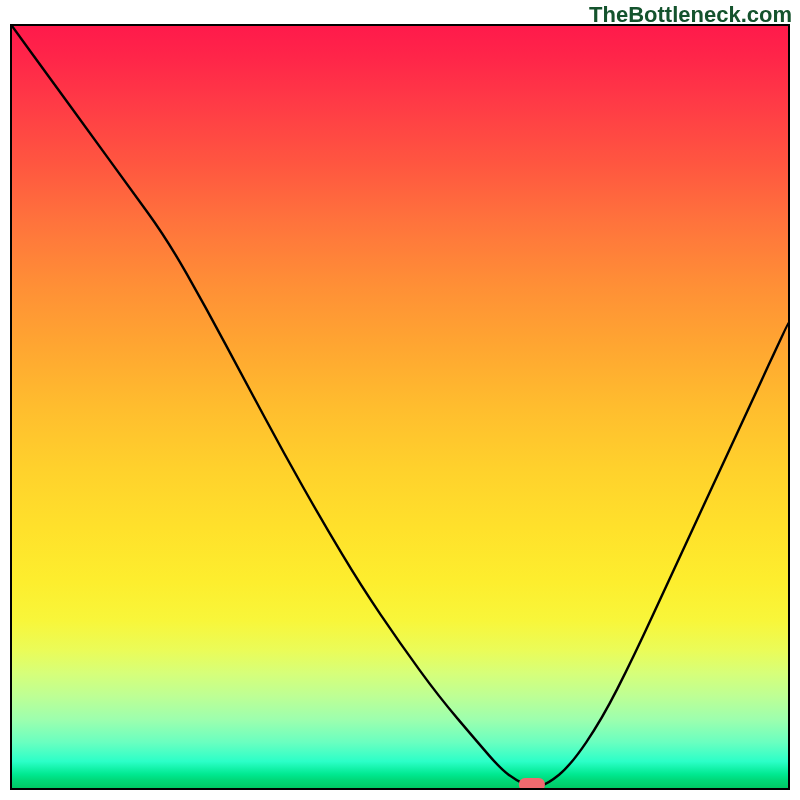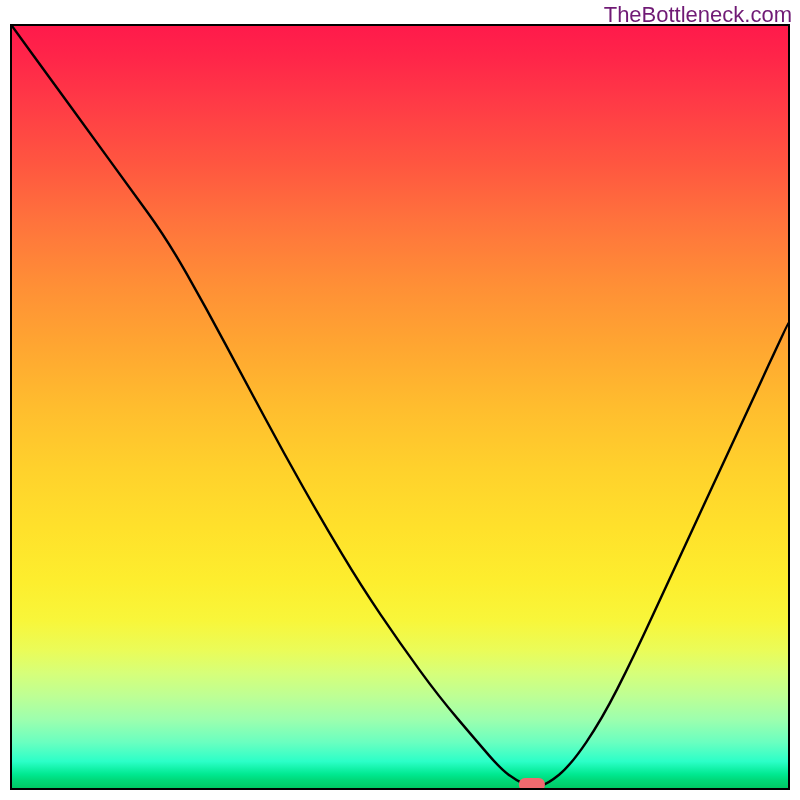--- a/index.html
+++ b/index.html
@@ -12,23 +12,23 @@
   }
   .stage {
     position: relative;
     width: 800px;
     height: 800px;
   }
   .watermark {
     position: absolute;
     top: 2px;
     right: 8px;
-    color: #701a75;
+    color: #14532d;
     font-size: 22px;
-    font-weight: 400;
+    font-weight: 700;
     z-index: 30;
   }
   .frame {
     position: absolute;
     left: 10px;
     top: 24px;
     width: 780px;
     height: 766px;
     border: 2px solid #000;
     box-sizing: border-box;

